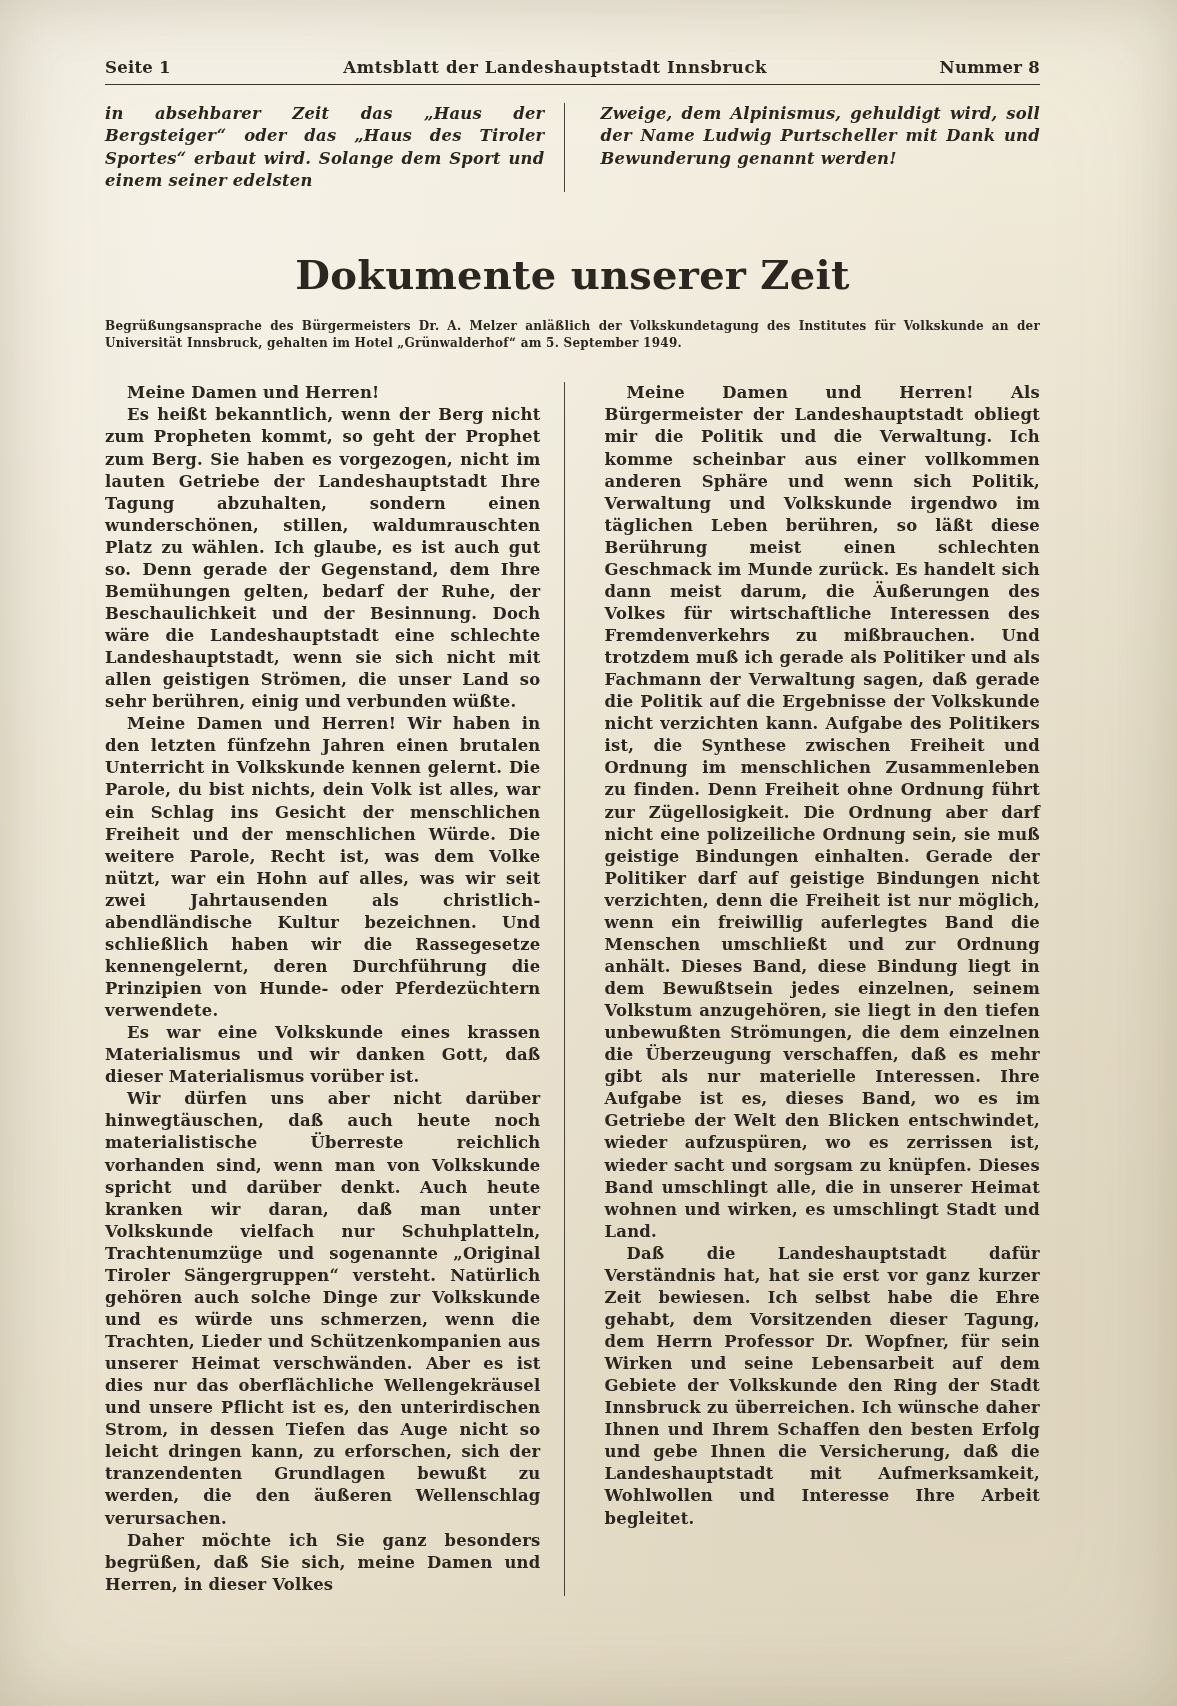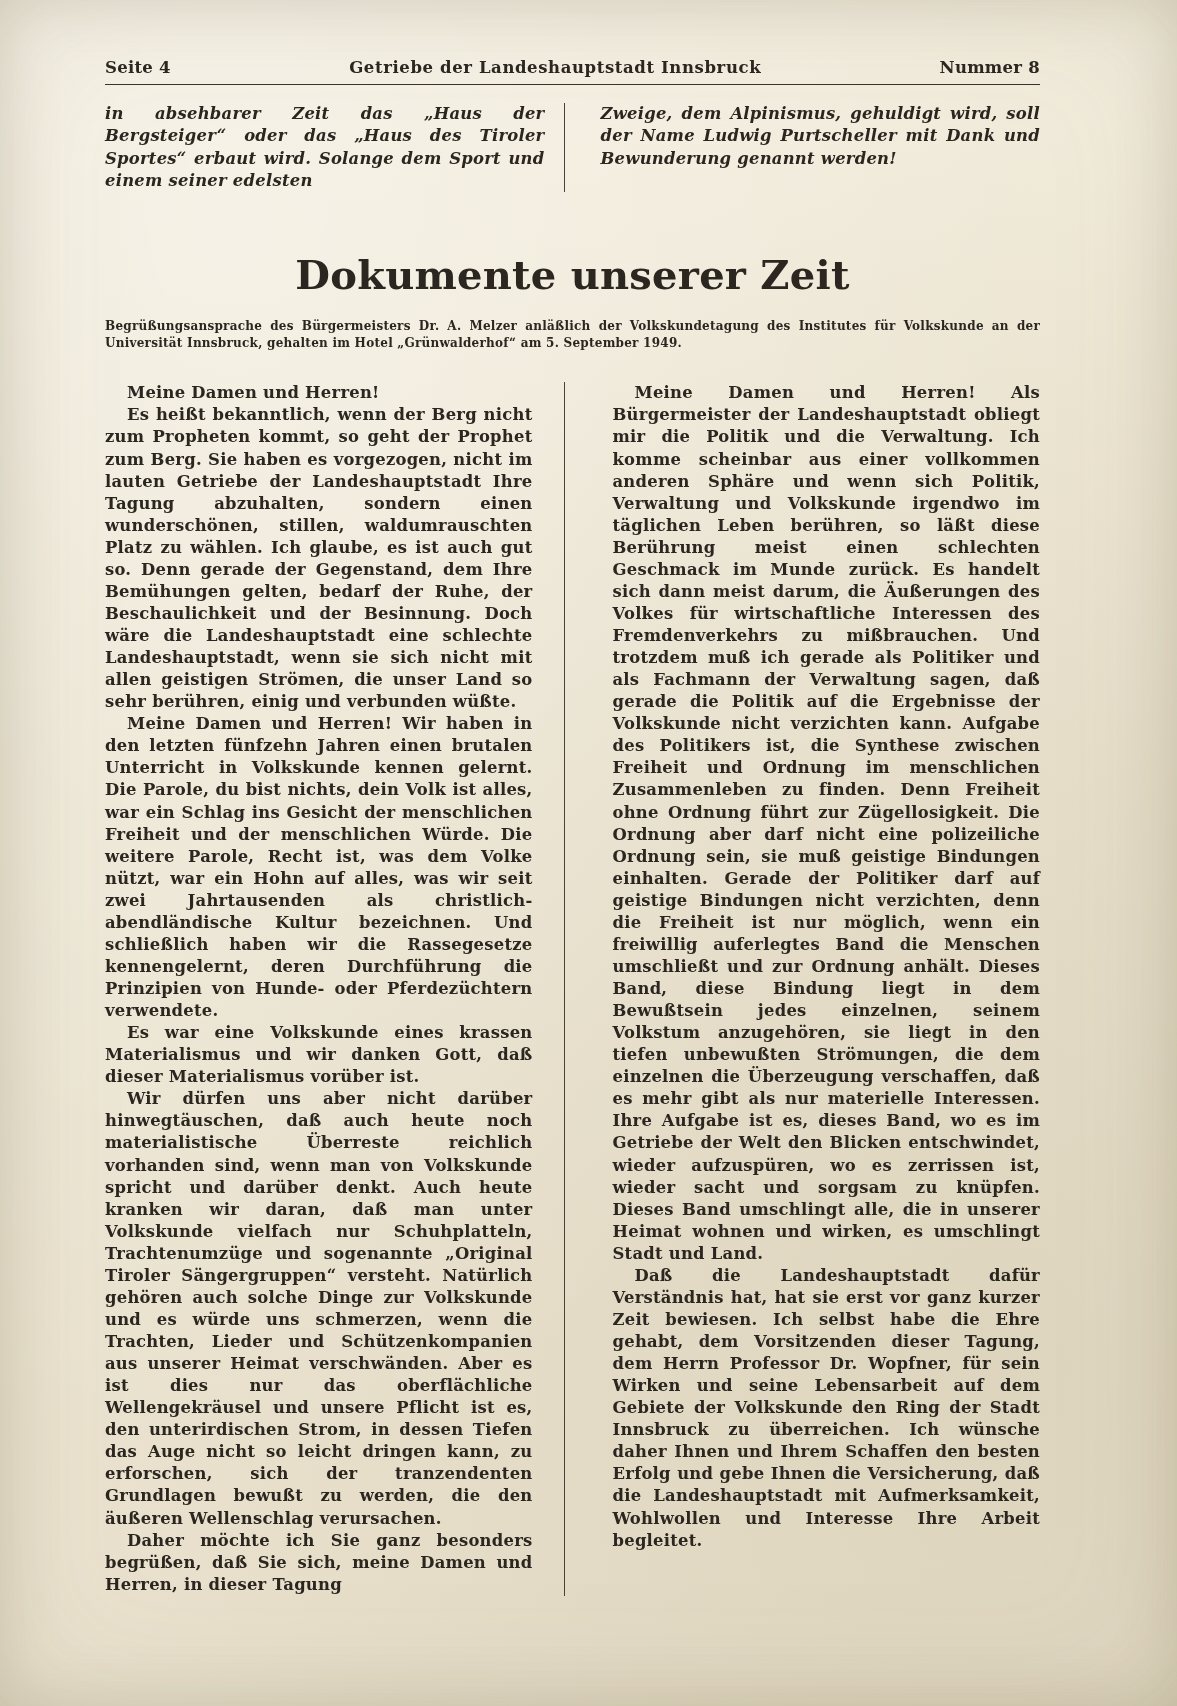--- a/index.html
+++ b/index.html
@@ -61,21 +61,21 @@
     flex: 1;
     text-align: center;
     font-weight: 600;
     letter-spacing: 0.6px;
   }
 
   
   .cols {
     margin-top: 22px;
     display: flex;
-    gap: 12px;
+    gap: 4px;
     position: relative;
   }
   .col {
     width: 448px;
     font-size: 16.4px;
     line-height: 1.345;
     text-align: justify;
     text-justify: inter-word;
     hyphens: manual;
   }
@@ -131,22 +131,22 @@
 </style>
 </head>
 <body>
 
 <div class="page">
   <div class="paper-texture"></div>
 
   <div class="content">
 
     <div class="running-head">
-      <span class="rh-left fraktur">Seite 4</span>
-      <span class="rh-center fraktur">Getriebe der Landeshauptstadt Innsbruck</span>
+      <span class="rh-left fraktur">Seite 1</span>
+      <span class="rh-center fraktur">Amtsblatt der Landeshauptstadt Innsbruck</span>
       <span class="rh-right fraktur">Nummer 8</span>
     </div>
 
     <div class="topcols">
       <div class="col left fraktur">
         <p class="noindent">in absehbarer Zeit das „Haus der Bergsteiger“ oder das „Haus des Tiroler Sportes“ erbaut wird. Solange dem Sport und einem seiner edelsten</p>
       </div>
       <div class="rule"></div>
       <div class="col right fraktur">
         <p class="noindent">Zweige, dem Alpinismus, gehuldigt wird, soll der Name Ludwig Purtscheller mit Dank und Bewunderung genannt werden!</p>
@@ -158,21 +158,21 @@
     <div class="subhead fraktur">Begrüßungsansprache des Bürgermeisters Dr. A. Melzer anläßlich der Volkskundetagung des Institutes für Volkskunde an der Universität Innsbruck, gehalten im Hotel „Grünwalderhof“ am 5. September 1949.</div>
 
     <div class="cols">
 
       <div class="col left fraktur">
         <p class="salutation">Meine Damen und Herren!</p>
         <p>Es heißt bekanntlich, wenn der Berg nicht zum Propheten kommt, so geht der Prophet zum Berg. Sie haben es vorgezogen, nicht im lauten Getriebe der Landeshauptstadt Ihre Tagung abzuhalten, sondern einen wunderschönen, stillen, waldumrauschten Platz zu wählen. Ich glaube, es ist auch gut so. Denn gerade der Gegenstand, dem Ihre Bemühungen gelten, bedarf der Ruhe, der Beschaulichkeit und der Besinnung. Doch wäre die Landeshauptstadt eine schlechte Landeshauptstadt, wenn sie sich nicht mit allen geistigen Strömen, die unser Land so sehr berühren, einig und verbunden wüßte.</p>
         <p>Meine Damen und Herren! Wir haben in den letzten fünfzehn Jahren einen brutalen Unterricht in Volkskunde kennen gelernt. Die Parole, du bist nichts, dein Volk ist alles, war ein Schlag ins Gesicht der menschlichen Freiheit und der menschlichen Würde. Die weitere Parole, Recht ist, was dem Volke nützt, war ein Hohn auf alles, was wir seit zwei Jahrtausenden als christlich-abendländische Kultur bezeichnen. Und schließlich haben wir die Rassegesetze kennengelernt, deren Durchführung die Prinzipien von Hunde- oder Pferdezüchtern verwendete.</p>
         <p>Es war eine Volkskunde eines krassen Materialismus und wir danken Gott, daß dieser Materialismus vorüber ist.</p>
         <p>Wir dürfen uns aber nicht darüber hinwegtäuschen, daß auch heute noch materialistische Überreste reichlich vorhanden sind, wenn man von Volkskunde spricht und darüber denkt. Auch heute kranken wir daran, daß man unter Volkskunde vielfach nur Schuhplatteln, Trachtenumzüge und sogenannte „Original Tiroler Sängergruppen“ versteht. Natürlich gehören auch solche Dinge zur Volkskunde und es würde uns schmerzen, wenn die Trachten, Lieder und Schützenkompanien aus unserer Heimat verschwänden. Aber es ist dies nur das oberflächliche Wellengekräusel und unsere Pflicht ist es, den unterirdischen Strom, in dessen Tiefen das Auge nicht so leicht dringen kann, zu erforschen, sich der tranzendenten Grundlagen bewußt zu werden, die den äußeren Wellenschlag verursachen.</p>
-        <p>Daher möchte ich Sie ganz besonders begrüßen, daß Sie sich, meine Damen und Herren, in dieser Tagung</p>
+        <p>Daher möchte ich Sie ganz besonders begrüßen, daß Sie sich, meine Damen und Herren, in dieser Volkes</p>
       </div>
 
       <div class="rule"></div>
 
       <div class="col right fraktur">
         <p>Meine Damen und Herren! Als Bürgermeister der Landeshauptstadt obliegt mir die Politik und die Verwaltung. Ich komme scheinbar aus einer vollkommen anderen Sphäre und wenn sich Politik, Verwaltung und Volkskunde irgendwo im täglichen Leben berühren, so läßt diese Berührung meist einen schlechten Geschmack im Munde zurück. Es handelt sich dann meist darum, die Äußerungen des Volkes für wirtschaftliche Interessen des Fremdenverkehrs zu mißbrauchen. Und trotzdem muß ich gerade als Politiker und als Fachmann der Verwaltung sagen, daß gerade die Politik auf die Ergebnisse der Volkskunde nicht verzichten kann. Aufgabe des Politikers ist, die Synthese zwischen Freiheit und Ordnung im menschlichen Zusammenleben zu finden. Denn Freiheit ohne Ordnung führt zur Zügellosigkeit. Die Ordnung aber darf nicht eine polizeiliche Ordnung sein, sie muß geistige Bindungen einhalten. Gerade der Politiker darf auf geistige Bindungen nicht verzichten, denn die Freiheit ist nur möglich, wenn ein freiwillig auferlegtes Band die Menschen umschließt und zur Ordnung anhält. Dieses Band, diese Bindung liegt in dem Bewußtsein jedes einzelnen, seinem Volkstum anzugehören, sie liegt in den tiefen unbewußten Strömungen, die dem einzelnen die Überzeugung verschaffen, daß es mehr gibt als nur materielle Interessen. Ihre Aufgabe ist es, dieses Band, wo es im Getriebe der Welt den Blicken entschwindet, wieder aufzuspüren, wo es zerrissen ist, wieder sacht und sorgsam zu knüpfen. Dieses Band umschlingt alle, die in unserer Heimat wohnen und wirken, es umschlingt Stadt und Land.</p>
         <p>Daß die Landeshauptstadt dafür Verständnis hat, hat sie erst vor ganz kurzer Zeit bewiesen. Ich selbst habe die Ehre gehabt, dem Vorsitzenden dieser Tagung, dem Herrn Professor Dr. Wopfner, für sein Wirken und seine Lebensarbeit auf dem Gebiete der Volkskunde den Ring der Stadt Innsbruck zu überreichen. Ich wünsche daher Ihnen und Ihrem Schaffen den besten Erfolg und gebe Ihnen die Versicherung, daß die Landeshauptstadt mit Aufmerksamkeit, Wohlwollen und Interesse Ihre Arbeit begleitet.</p>
       </div>
 
     </div>

